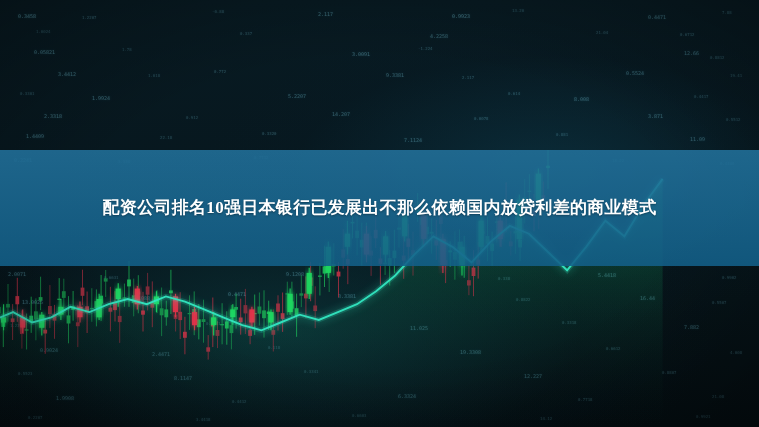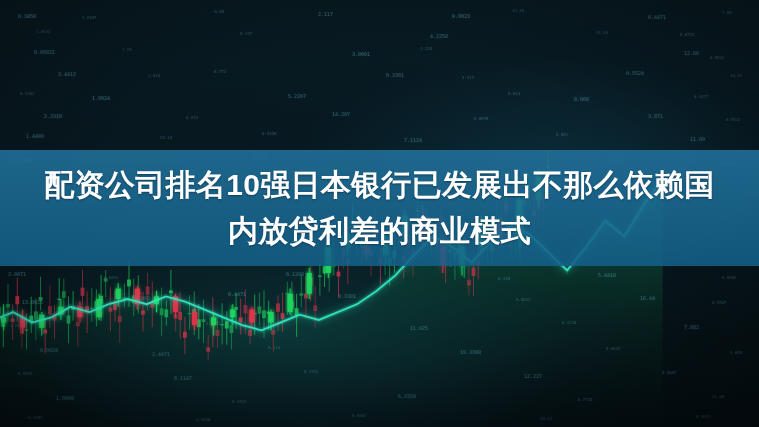--- a/index.html
+++ b/index.html
@@ -84,26 +84,27 @@
     inset: 0;
     background: linear-gradient(180deg, rgba(255,255,255,0.05) 0%, rgba(0,0,0,0.07) 100%);
     pointer-events: none;
   }
   .title-text {
     position: relative;
     z-index: 2;
     margin: 12px;
     text-align: center;
     color: #ffffff;
-    font-size: 30px;
+    font-size: 17px;
     font-weight: bold;
     line-height: 1.52;
     letter-spacing: 0.3px;
     text-shadow: 0 1px 2px rgba(0,0,0,0.35);
     max-width: 716px;
+    font-family: Liberation Serif, serif;
   }
 </style>
 </head>
 <body>
 
 <div id="stage">
 
   <div class="bg-base"></div>
 
   <div class="noise-layer">

